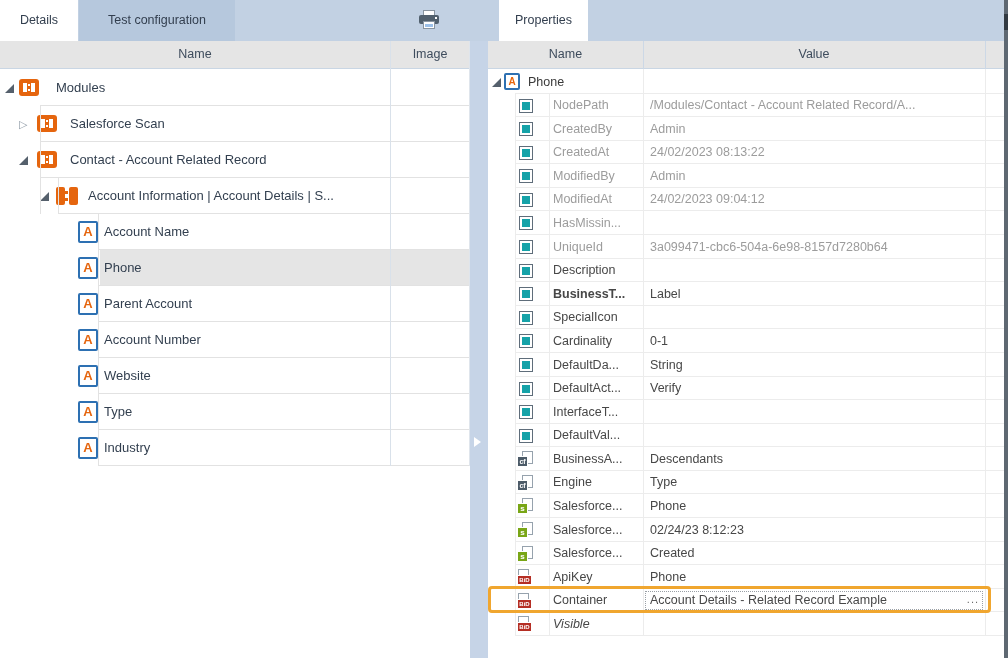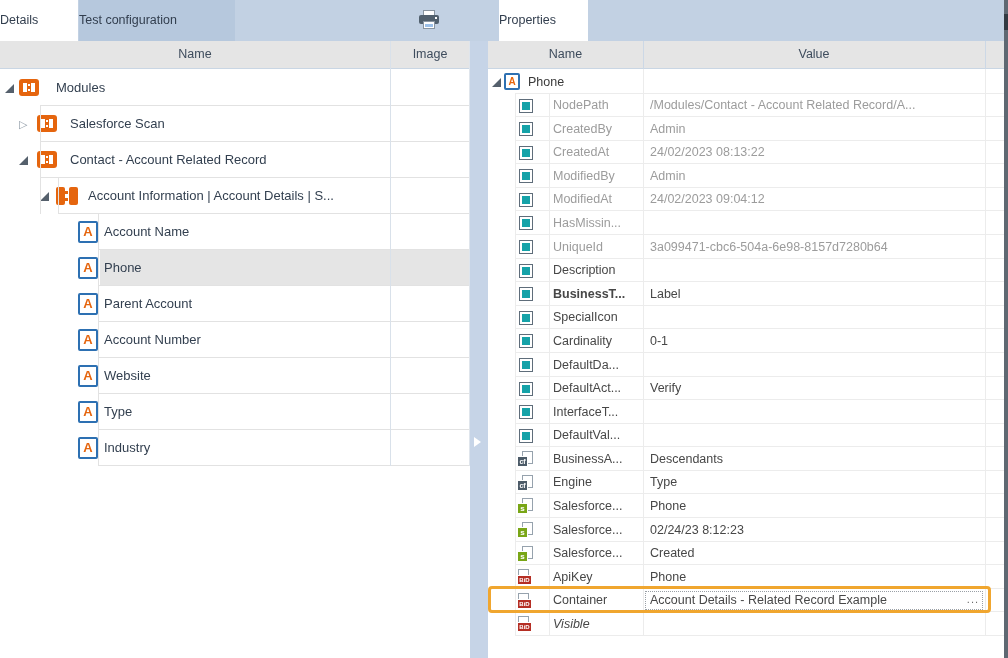--- a/index.html
+++ b/index.html
@@ -4,21 +4,21 @@
 <style>
   html,body{margin:0;padding:0;}
   body{
     position:relative;width:1008px;height:658px;overflow:hidden;
     background:#ffffff;font-family:"Liberation Sans",sans-serif;
     -webkit-font-smoothing:antialiased;
   }
   .abs{position:absolute;}
   
   .tabstrip{left:0;top:0;width:1008px;height:41px;background:#c2d1e3;}
-  .tab{position:absolute;top:0;height:41px;line-height:41px;text-align:left;
+  .tab{position:absolute;top:0;height:41px;line-height:41px;text-align:center;
        font-size:12.5px;color:#323e4e;cursor:default;}
   .tab.active{background:#ffffff;}
   .tab.inactive{background:#b6c8dd;}
   
   .hdr{position:absolute;top:41px;height:28px;background:#e5e5e5;border-bottom:1px solid #c9d6e4;box-sizing:border-box;}
   .hcell{position:absolute;top:0;height:27px;line-height:27px;text-align:center;font-size:12.5px;color:#3e4c5d;}
   
   .vline,.hline{position:absolute;}
   
   .splitter{left:470px;top:41px;width:18px;height:617px;background:#c6d4e7;}
@@ -256,20 +256,21 @@
     </div>
     <div class="rrow" style="top: 329px; height: 24px;">
       <span class="ic ic-prop" style="left:31px;top:5px"></span>
       <span class="ntext dark" style="left:65px;width:88px;line-height:24px;">Cardinality</span>
       <span class="vtext dark" style="left:162px;width:330px;line-height:24px;">0-1</span>
       <div class="hline" style="left: 27px; top: 23px; width: 489px; height: 1px; background: rgb(236, 236, 236);"></div>
     </div>
     <div class="rrow" style="top: 353px; height: 24px;">
       <span class="ic ic-prop" style="left:31px;top:5px"></span>
       <span class="ntext dark" style="left:65px;width:88px;line-height:24px;">DefaultDa...</span>
+      <span class="vtext dark" style="left:162px;width:330px;line-height:24px;">String</span>
       <div class="hline" style="left: 27px; top: 23px; width: 489px; height: 1px; background: rgb(236, 236, 236);"></div>
     </div>
     <div class="rrow" style="top: 377px; height: 23px;">
       <span class="ic ic-prop" style="left:31px;top:5px"></span>
       <span class="ntext dark" style="left:65px;width:88px;line-height:23px;">DefaultAct...</span>
       <span class="vtext dark" style="left:162px;width:330px;line-height:23px;">Verify</span>
       <div class="hline" style="left: 27px; top: 22px; width: 489px; height: 1px; background: rgb(236, 236, 236);"></div>
     </div>
     <div class="rrow" style="top: 400px; height: 24px;">
       <span class="ic ic-prop" style="left:31px;top:5px"></span>

